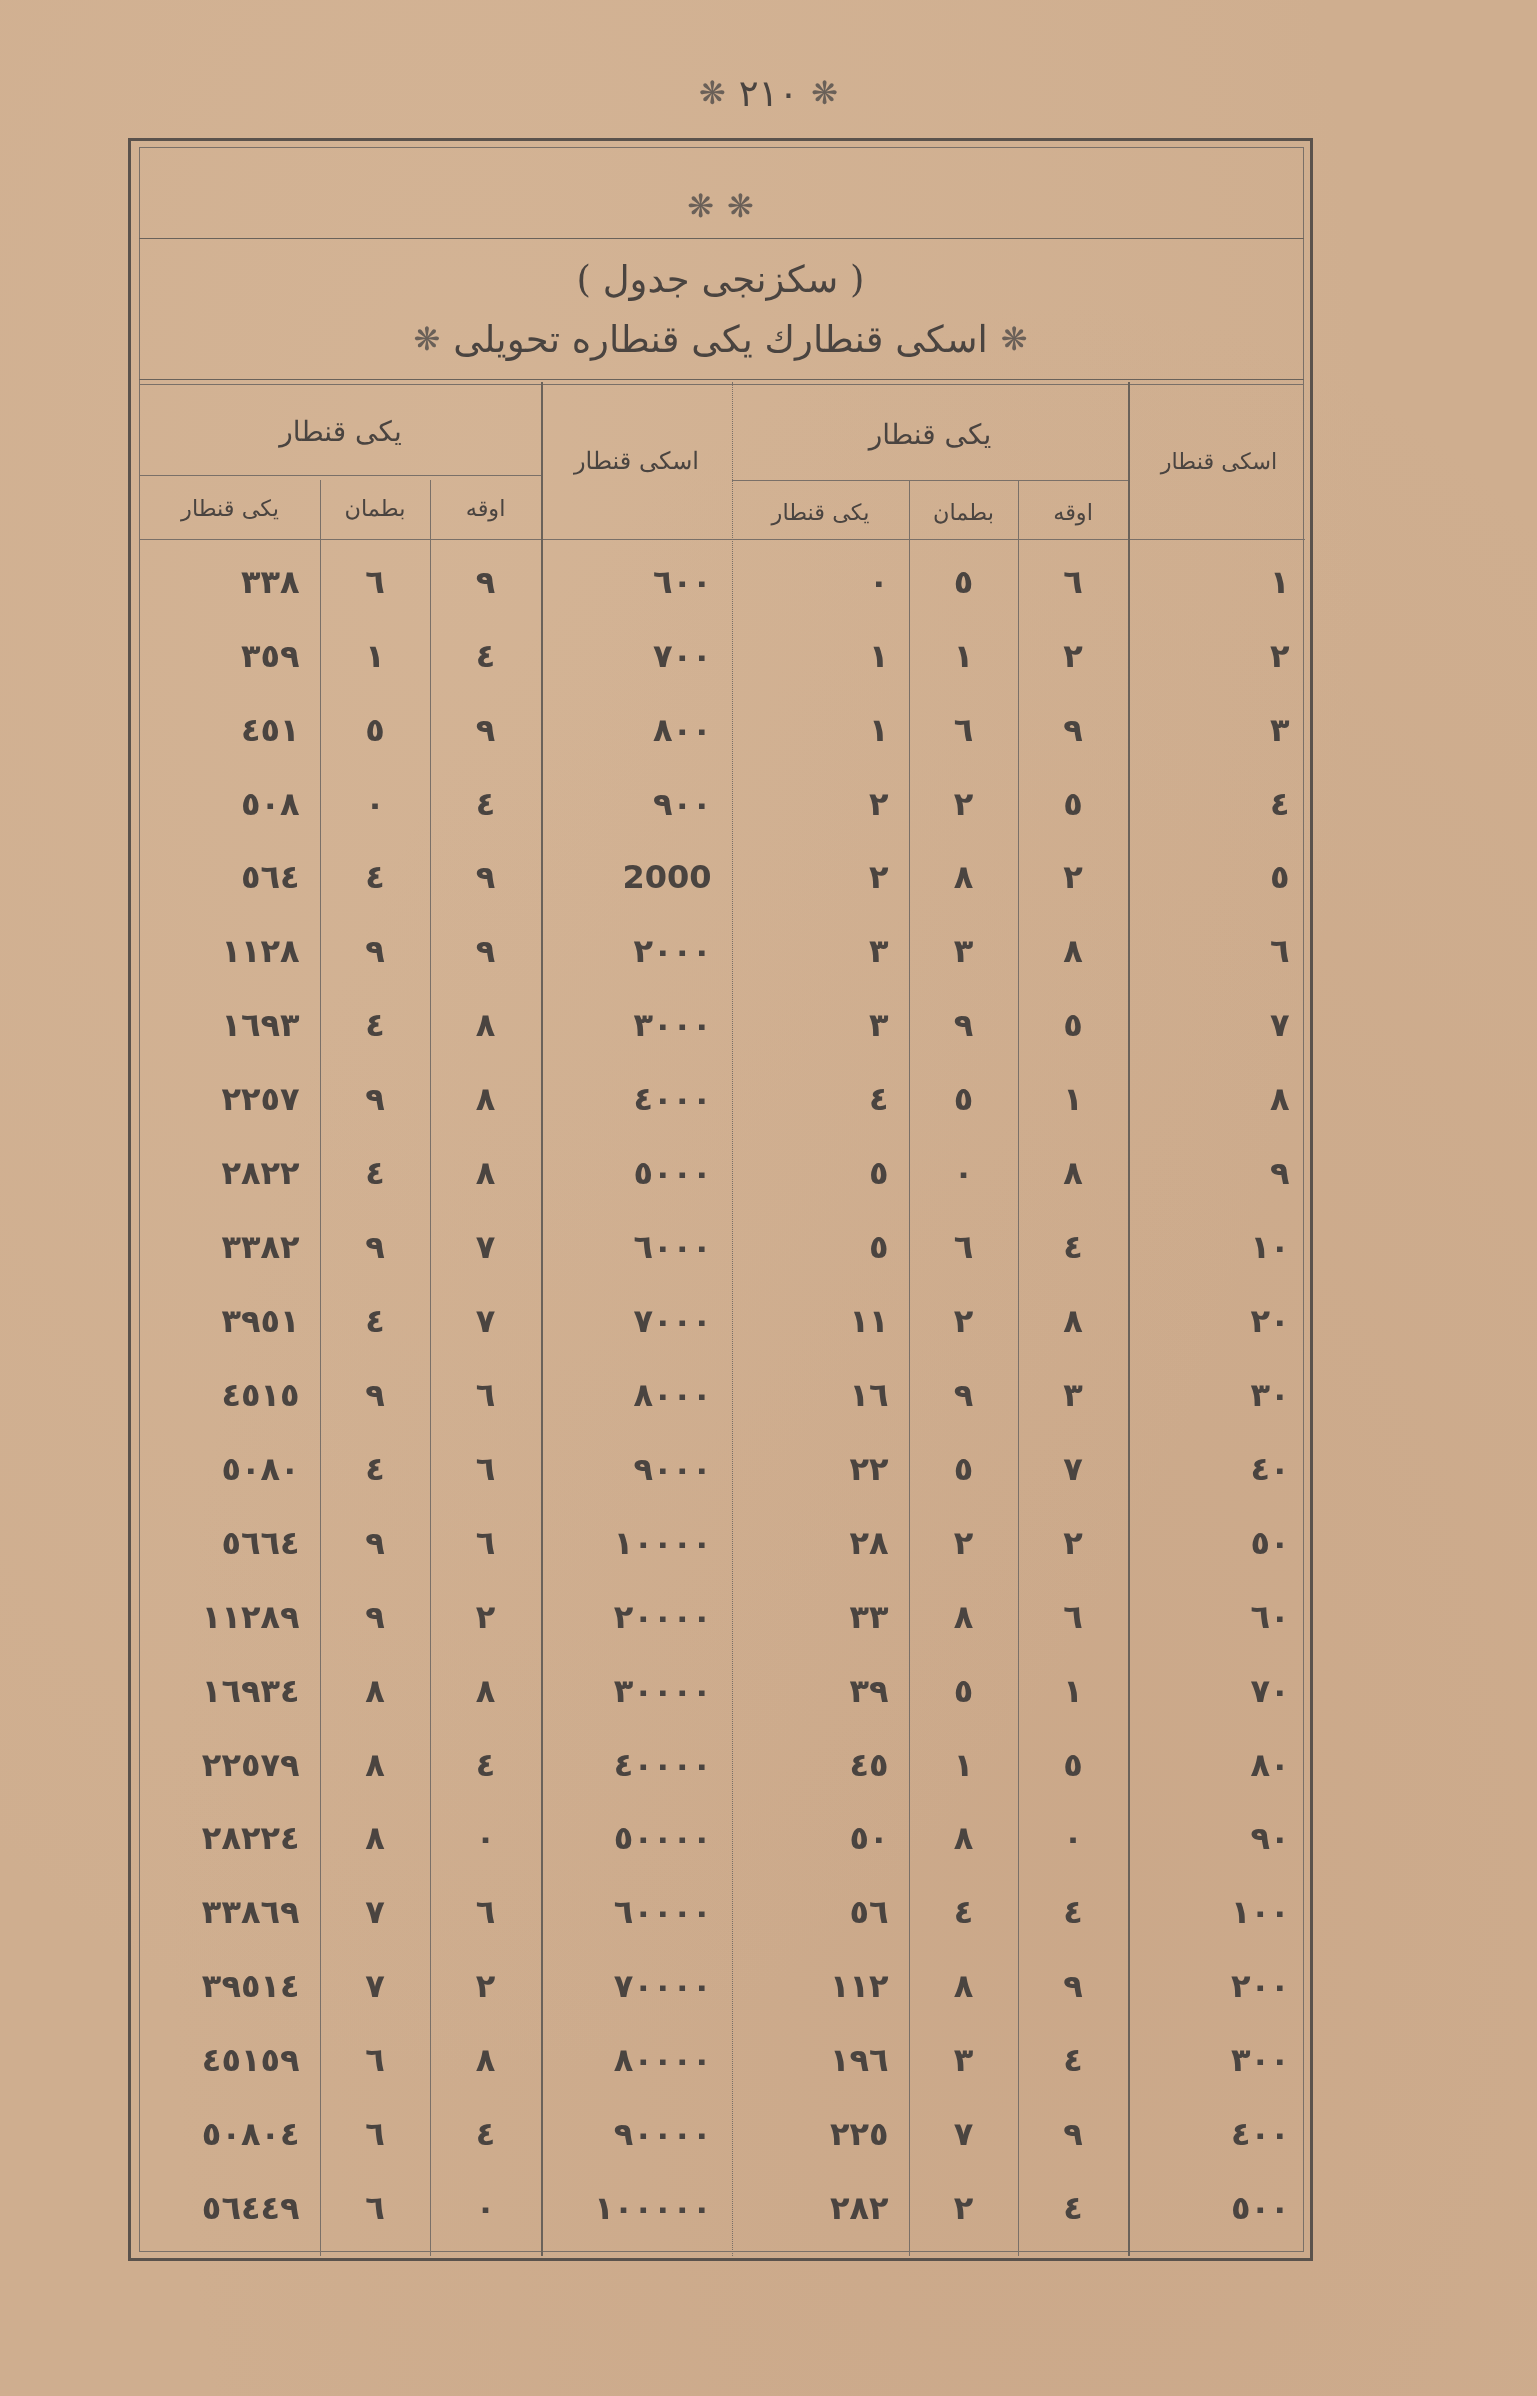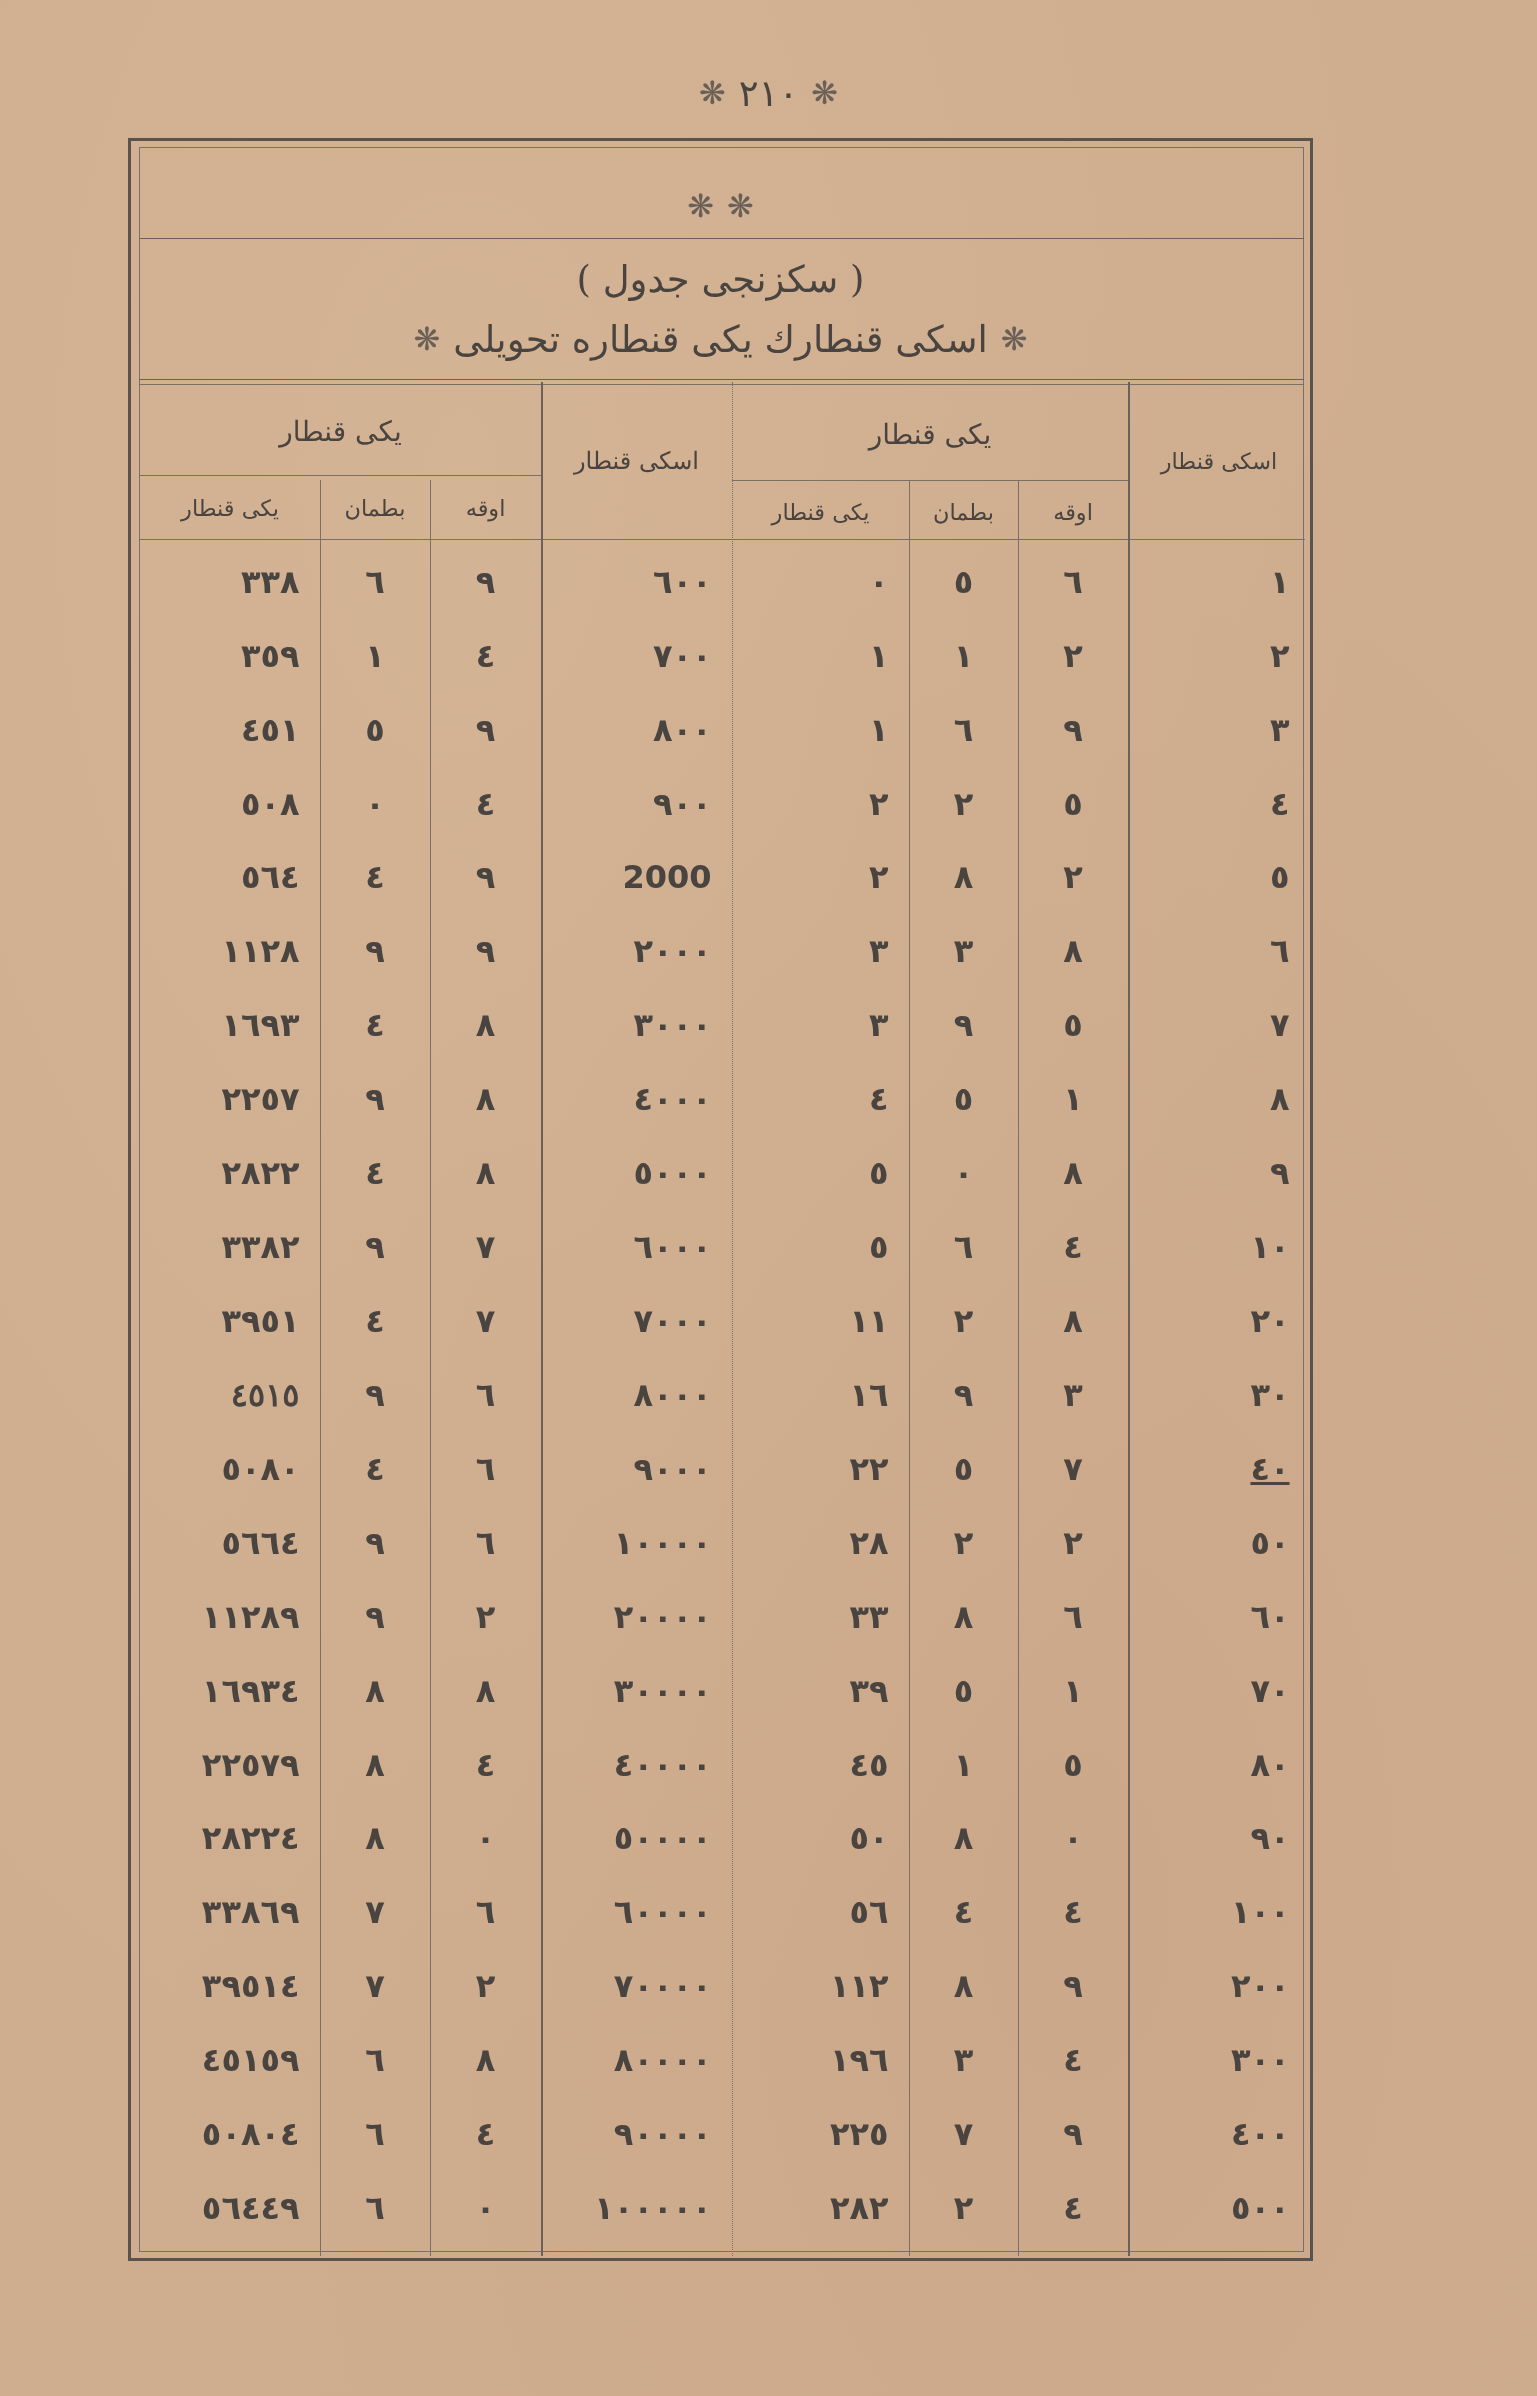--- a/index.html
+++ b/index.html
@@ -176,21 +176,21 @@
       <div class="cell c" style="left: 430px; width: 111px; top: 1219px;">٧</div>
       <div class="cell r" style="left: 541px; width: 191px; top: 1219px;">٦٠٠٠</div>
     </div>
     <div>
       <div class="cell r" style="left: 140px; width: 180px; top: 1293px;">٣٩٥١</div>
       <div class="cell c" style="left: 320px; width: 110px; top: 1293px;">٤</div>
       <div class="cell c" style="left: 430px; width: 111px; top: 1293px;">٧</div>
       <div class="cell r" style="left: 541px; width: 191px; top: 1293px;">٧٠٠٠</div>
     </div>
     <div>
-      <div class="cell r" style="left: 140px; width: 180px; top: 1367px; font-family: Liberation Serif, serif;">٤٥١٥</div>
+      <div class="cell r" style="left: 140px; width: 180px; top: 1367px;">٤٥١٥</div>
       <div class="cell c" style="left: 320px; width: 110px; top: 1367px;">٩</div>
       <div class="cell c" style="left: 430px; width: 111px; top: 1367px;">٦</div>
       <div class="cell r" style="left: 541px; width: 191px; top: 1367px;">٨٠٠٠</div>
     </div>
     <div>
       <div class="cell r" style="left: 140px; width: 180px; top: 1441px;">٥٠٨٠</div>
       <div class="cell c" style="left: 320px; width: 110px; top: 1441px;">٤</div>
       <div class="cell c" style="left: 430px; width: 111px; top: 1441px;">٦</div>
       <div class="cell r" style="left: 541px; width: 191px; top: 1441px;">٩٠٠٠</div>
     </div>
@@ -323,21 +323,21 @@
     <div>
       <div class="cell r" style="left: 732px; width: 177px; top: 1367px;">١٦</div>
       <div class="cell c" style="left: 909px; width: 109px; top: 1367px;">٩</div>
       <div class="cell c" style="left: 1018px; width: 110px; top: 1367px;">٣</div>
       <div class="cell r" style="left: 1128px; width: 182px; top: 1367px;">٣٠</div>
     </div>
     <div>
       <div class="cell r" style="left: 732px; width: 177px; top: 1441px;">٢٢</div>
       <div class="cell c" style="left: 909px; width: 109px; top: 1441px;">٥</div>
       <div class="cell c" style="left: 1018px; width: 110px; top: 1441px;">٧</div>
-      <div class="cell r" style="left: 1128px; width: 182px; top: 1441px; text-decoration: underline;">٤٠</div>
+      <div class="cell r" style="left: 1128px; width: 182px; top: 1441px;">٤٠</div>
     </div>
     <div>
       <div class="cell r" style="left: 732px; width: 177px; top: 1515px;">٢٨</div>
       <div class="cell c" style="left: 909px; width: 109px; top: 1515px;">٢</div>
       <div class="cell c" style="left: 1018px; width: 110px; top: 1515px;">٢</div>
       <div class="cell r" style="left: 1128px; width: 182px; top: 1515px;">٥٠</div>
     </div>
     <div>
       <div class="cell r" style="left: 732px; width: 177px; top: 1589px;">٣٣</div>
       <div class="cell c" style="left: 909px; width: 109px; top: 1589px;">٨</div>

